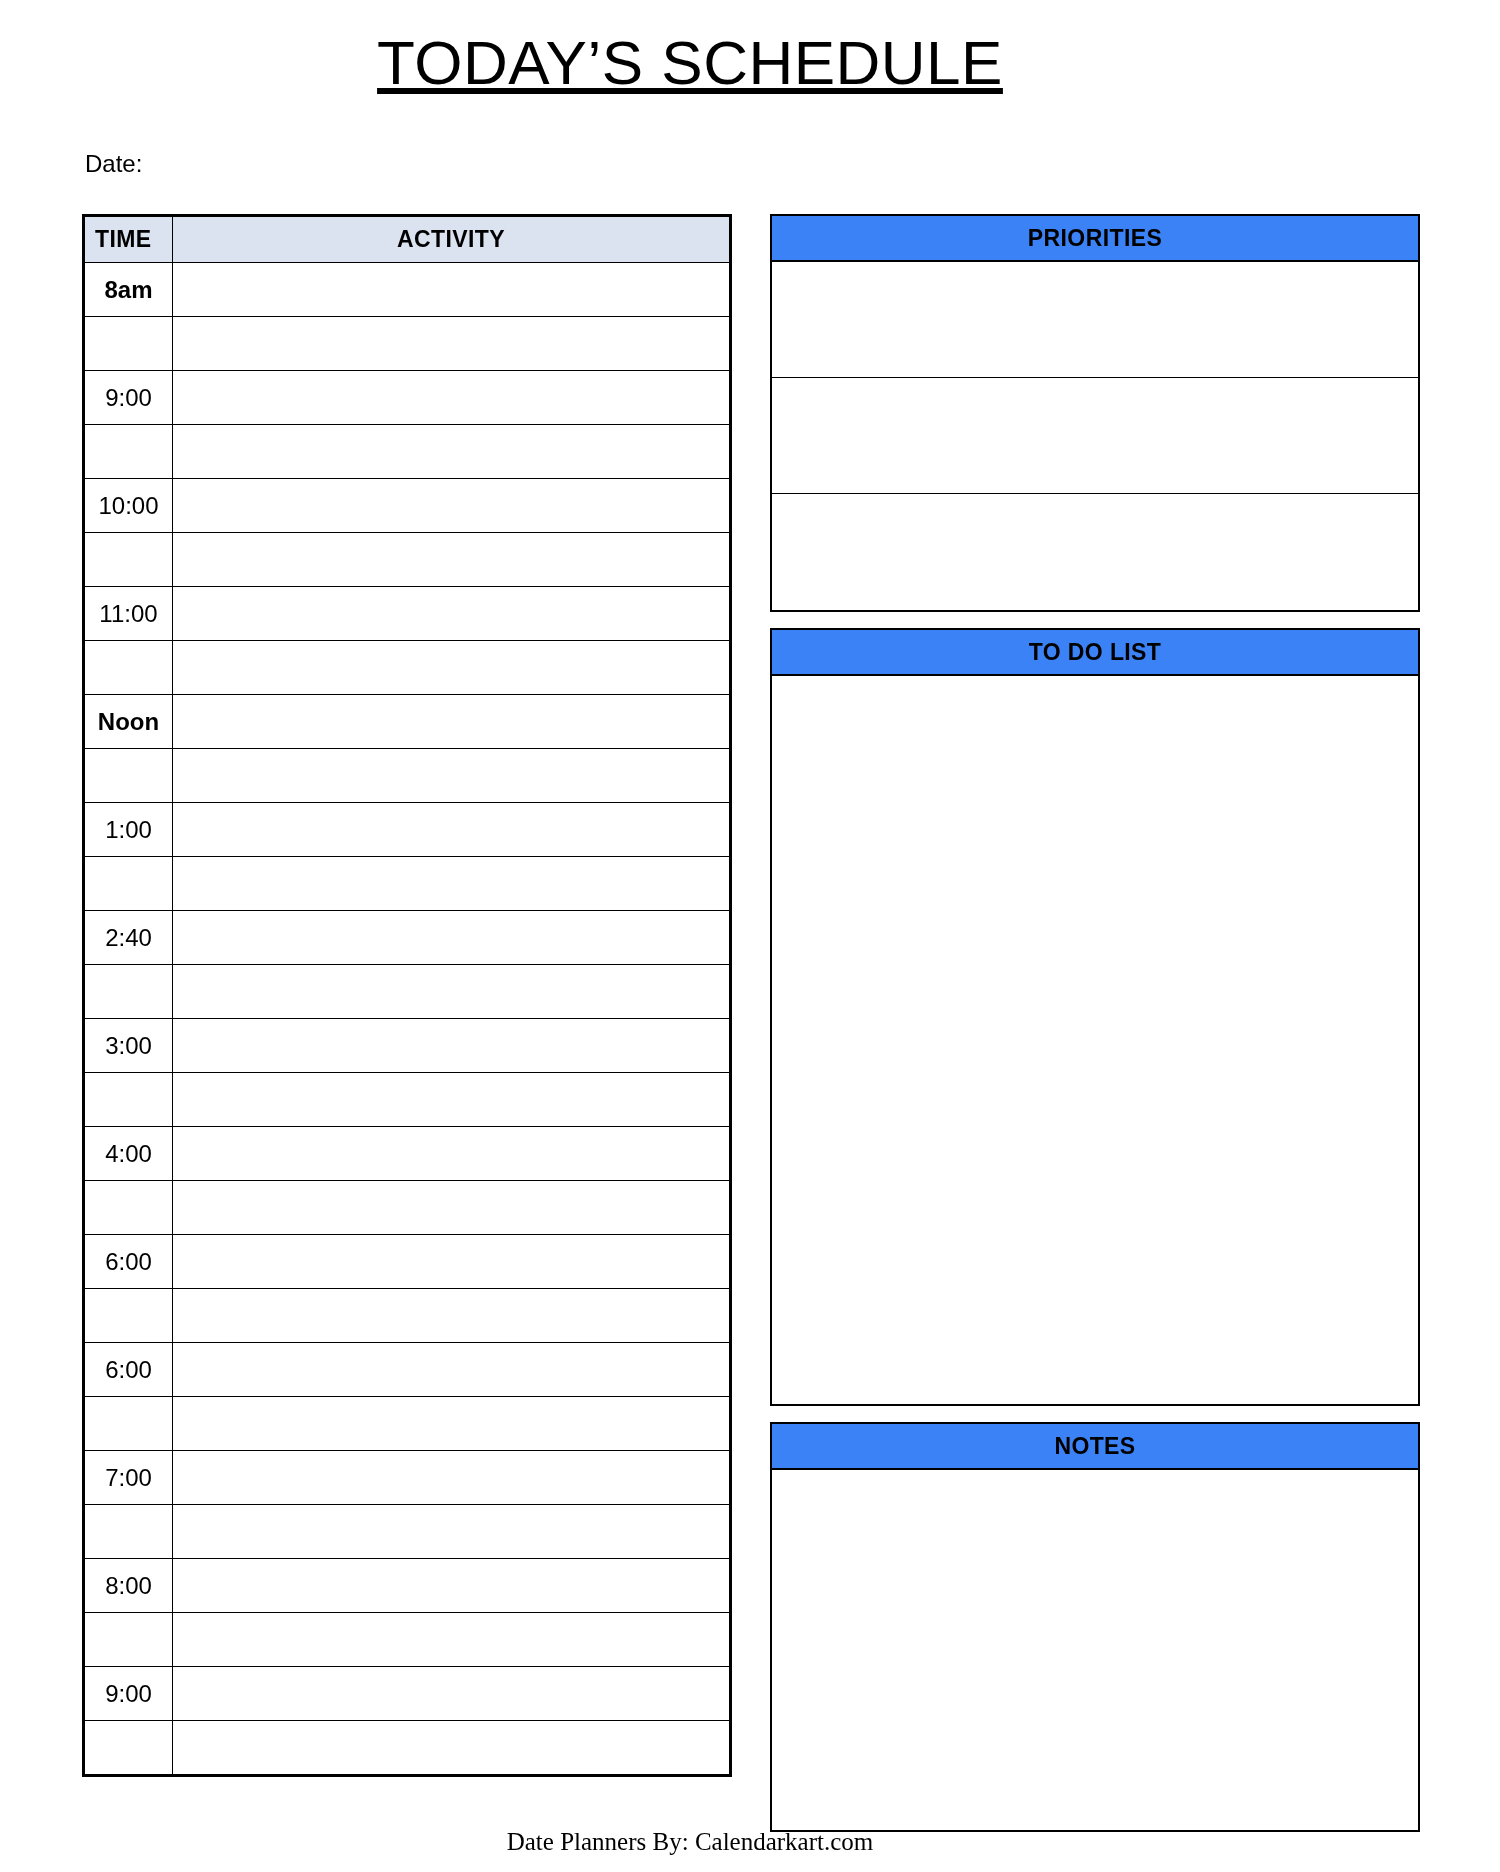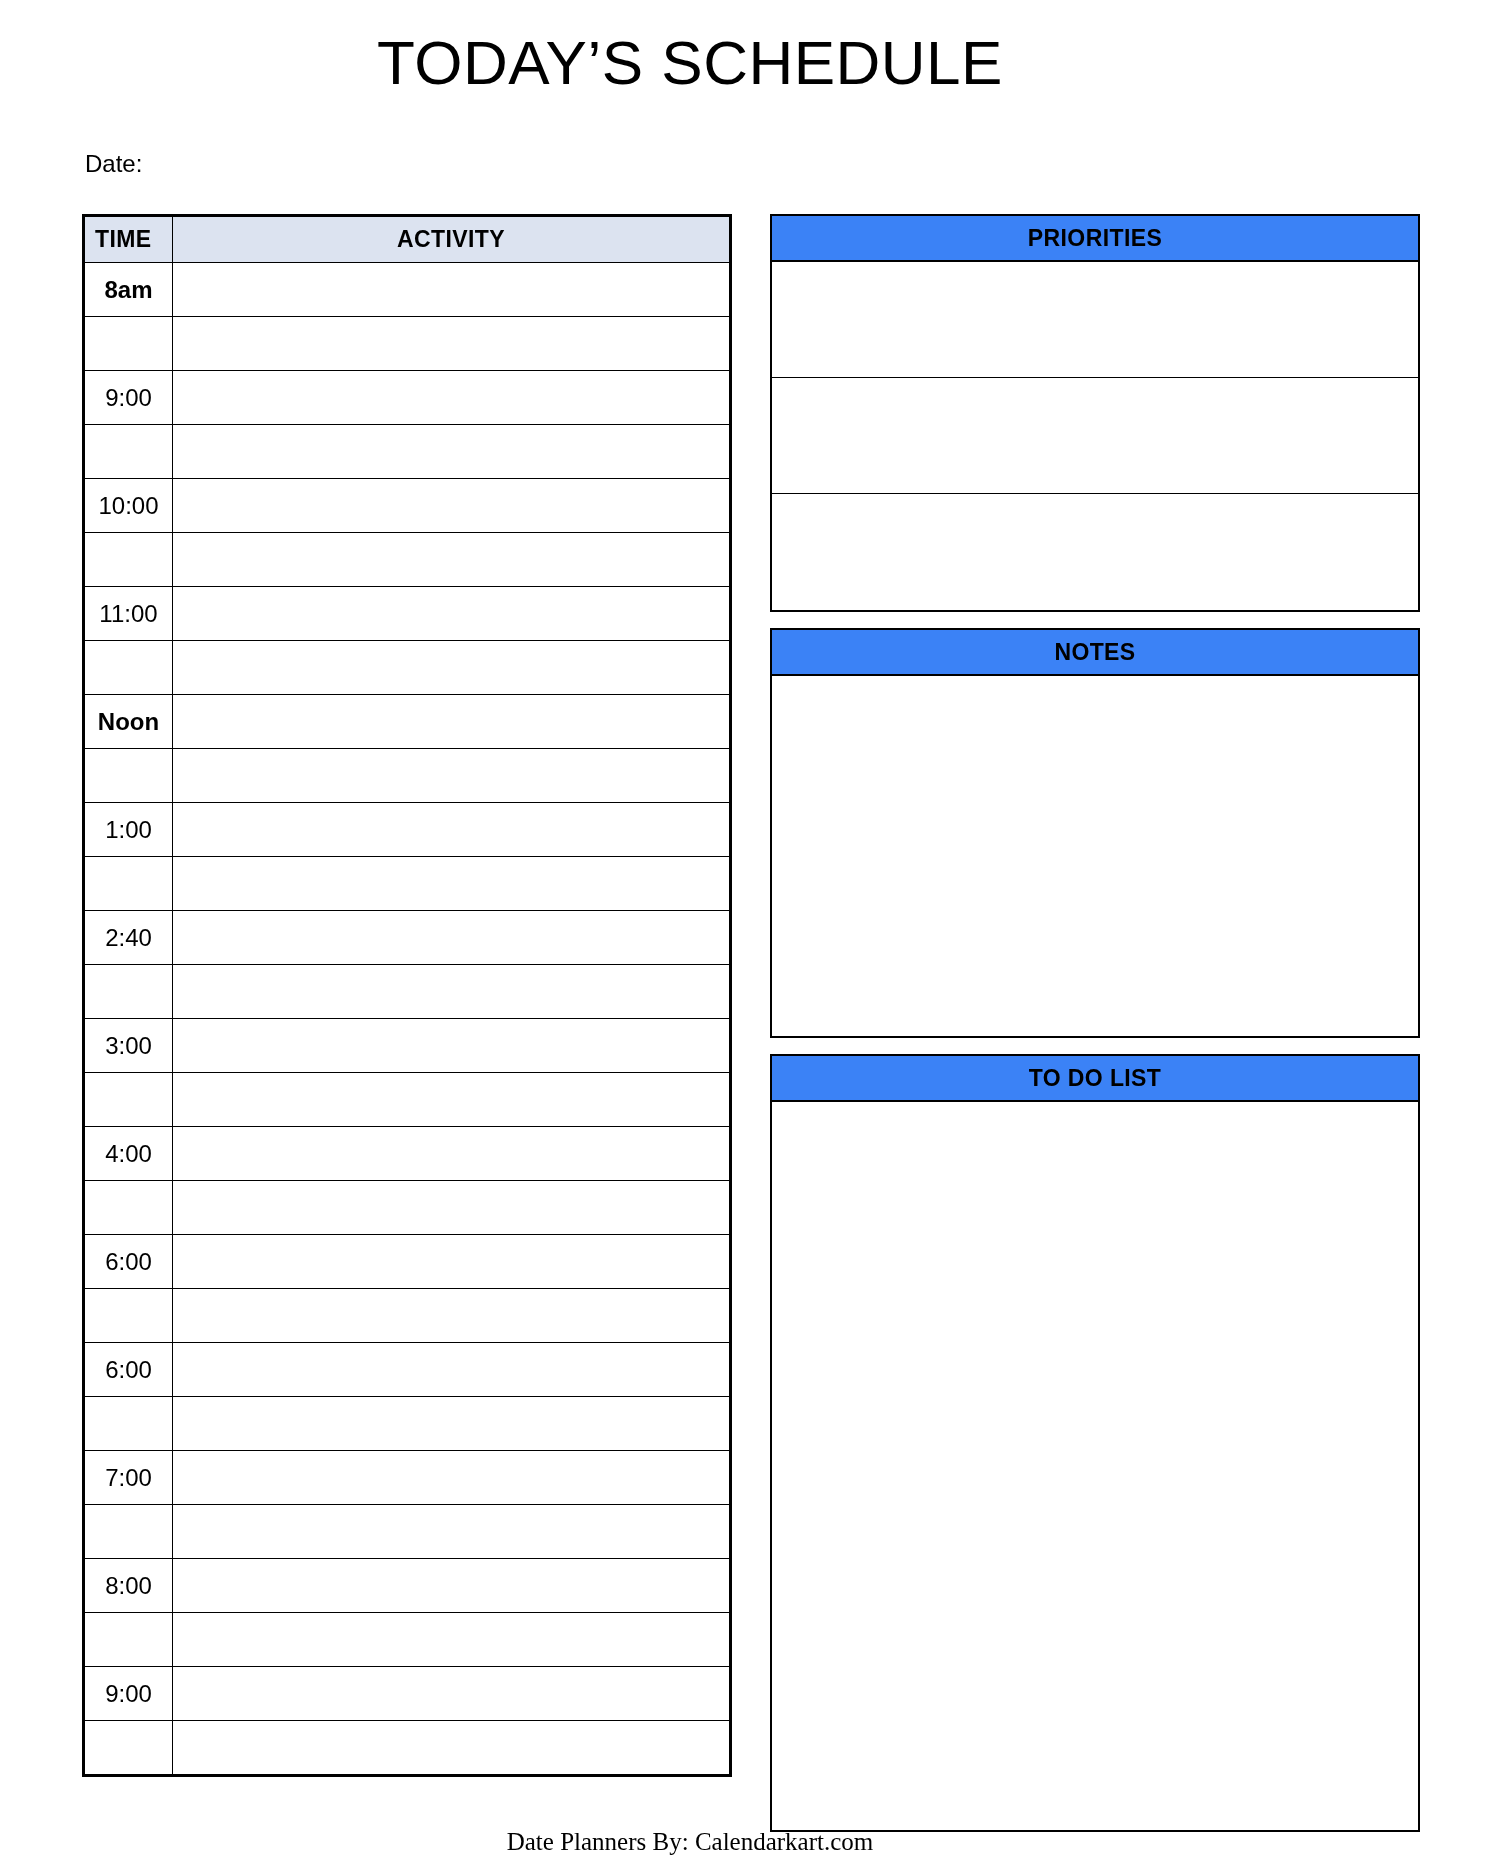--- a/index.html
+++ b/index.html
@@ -13,20 +13,21 @@
     font-family: "Liberation Sans", sans-serif;
     color: #000000;
     position: relative;
     overflow: hidden;
   }
   .page {
     position: relative;
     width: 1380px;
     height: 1872px;
     box-sizing: border-box;
+    text-decoration: underline;
   }
 
   
   .title {
     text-align: center;
     font-size: 62px;
     font-weight: 400;
     letter-spacing: 0.5px;
     padding-top: 30px;
     line-height: 1.05;
@@ -286,27 +287,27 @@
         <div class="panel">
           <div class="panel-head">PRIORITIES</div>
           <div class="panel-body">
             <div class="prio-line"></div>
             <div class="prio-line"></div>
             <div class="prio-line"></div>
           </div>
         </div>
 
         <div class="panel">
+          <div class="panel-head">TO DO LIST</div>
+          <div class="panel-body todo-body"></div>
+        </div>
+
+        <div class="panel">
           <div class="panel-head">NOTES</div>
           <div class="panel-body notes-body"></div>
         </div>
 
-        <div class="panel">
-          <div class="panel-head">TO DO LIST</div>
-          <div class="panel-body todo-body"></div>
-        </div>
-
       </div>
     </div>
   </div>
 
   <div class="footer">Date Planners By: Calendarkart.com</div>
 </div>
 
 </body></html>

